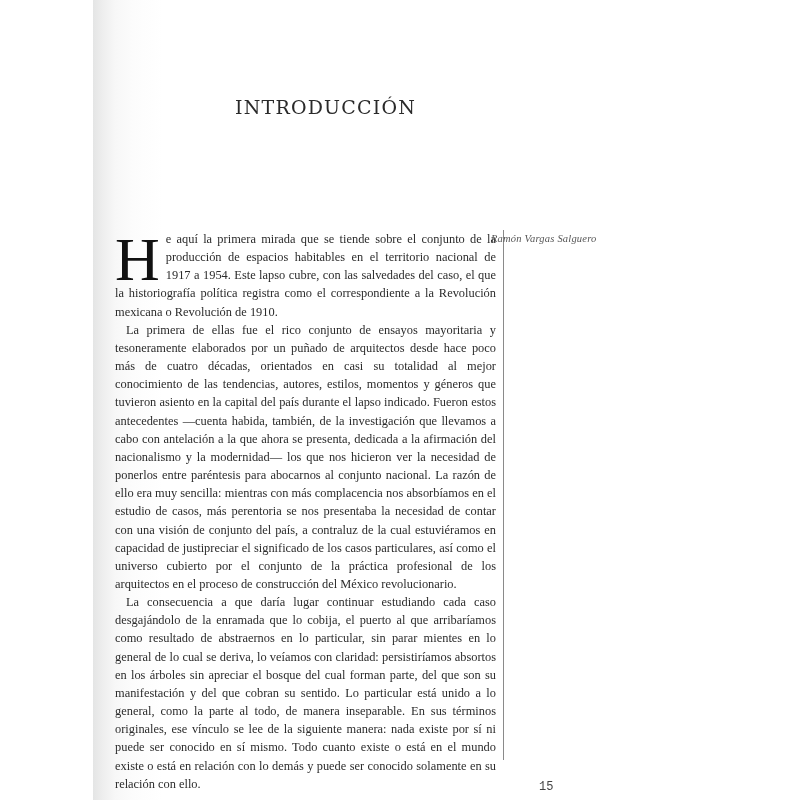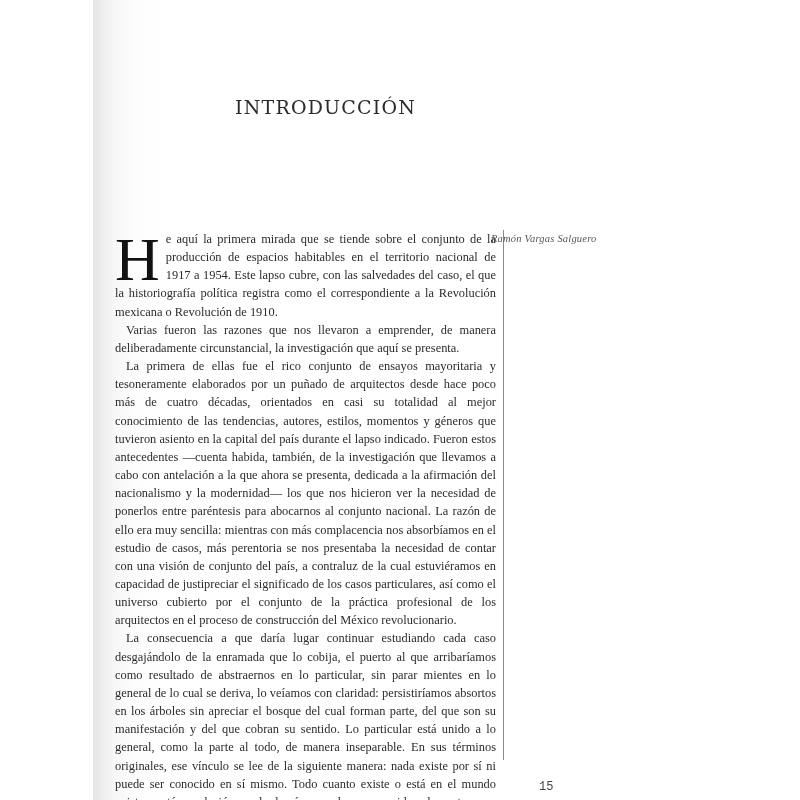--- a/index.html
+++ b/index.html
@@ -94,21 +94,20 @@
 <body>
 
 <div class="canvas">
   <div class="page">
   </div>
 
   <h1 class="title">INTRODUCCIÓN</h1>
 
   <div class="body-col">
     <p class="first"><span class="dropcap">H</span><span>e aquí la primera mirada que se tiende sobre el conjunto de la producción de espacios habitables en el territorio nacional de 1917 a 1954. Este lapso cubre, con las salvedades del caso, el que la historiografía política registra como el correspondiente a la Revolución mexicana o Revolución de 1910.</span></p>
-    <p>Varias fueron las razones que nos llevaron a emprender, de manera deliberadamente circunstancial, la investigación que aquí se presenta.</p>
     <p>La primera de ellas fue el rico conjunto de ensayos mayoritaria y tesoneramente elaborados por un puñado de arquitectos desde hace poco más de cuatro décadas, orientados en casi su totalidad al mejor conocimiento de las tendencias, autores, estilos, momentos y géneros que tuvieron asiento en la capital del país durante el lapso indicado. Fueron estos antecedentes —cuenta habida, también, de la investigación que llevamos a cabo con antelación a la que ahora se presenta, dedicada a la afirmación del nacionalismo y la modernidad— los que nos hicieron ver la necesidad de ponerlos entre paréntesis para abocarnos al conjunto nacional. La razón de ello era muy sencilla: mientras con más complacencia nos absorbíamos en el estudio de casos, más perentoria se nos presentaba la necesidad de contar con una visión de conjunto del país, a contraluz de la cual estuviéramos en capacidad de justipreciar el significado de los casos particulares, así como el universo cubierto por el conjunto de la práctica profesional de los arquitectos en el proceso de construcción del México revolucionario.</p>
     <p>La consecuencia a que daría lugar continuar estudiando cada caso desgajándolo de la enramada que lo cobija, el puerto al que arribaríamos como resultado de abstraernos en lo particular, sin parar mientes en lo general de lo cual se deriva, lo veíamos con claridad: persistiríamos absortos en los árboles sin apreciar el bosque del cual forman parte, del que son su manifestación y del que cobran su sentido. Lo particular está unido a lo general, como la parte al todo, de manera inseparable. En sus términos originales, ese vínculo se lee de la siguiente manera: nada existe por sí ni puede ser conocido en sí mismo. Todo cuanto existe o está en el mundo existe o está en relación con lo demás y puede ser conocido solamente en su relación con ello.</p>
 
   </div>
 
   <div class="vrule"></div>
 
   <div class="author">Ramón Vargas Salguero</div>
 
   <div class="page-number">15</div>

